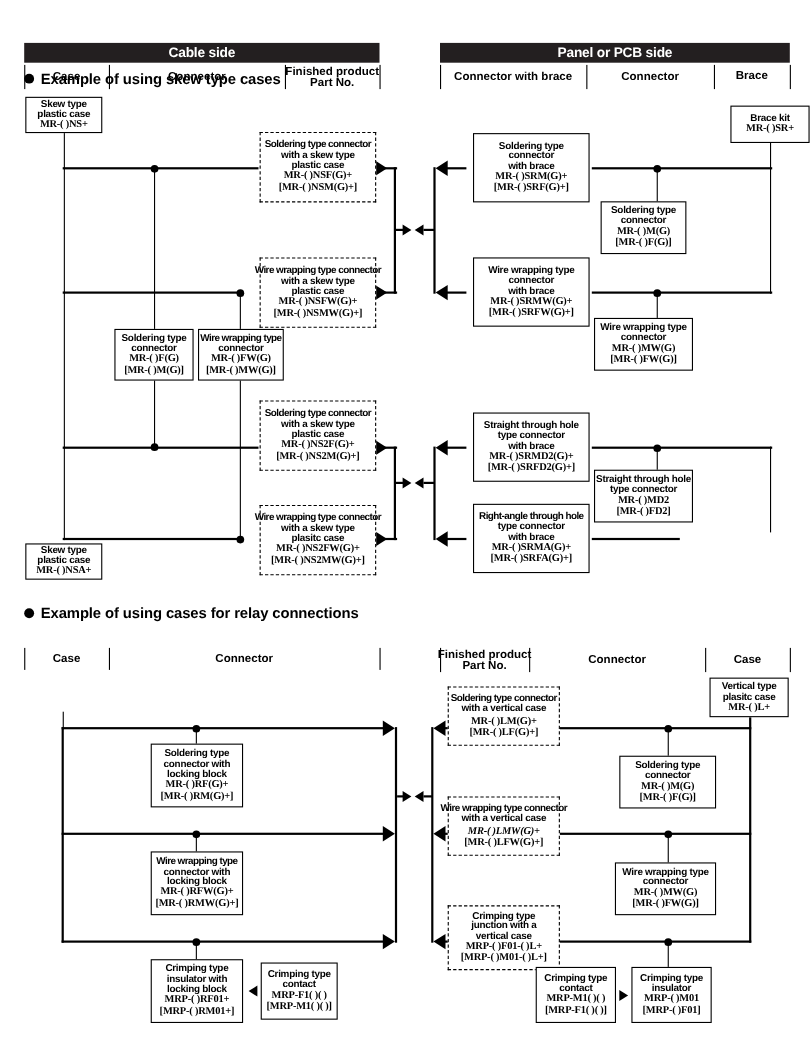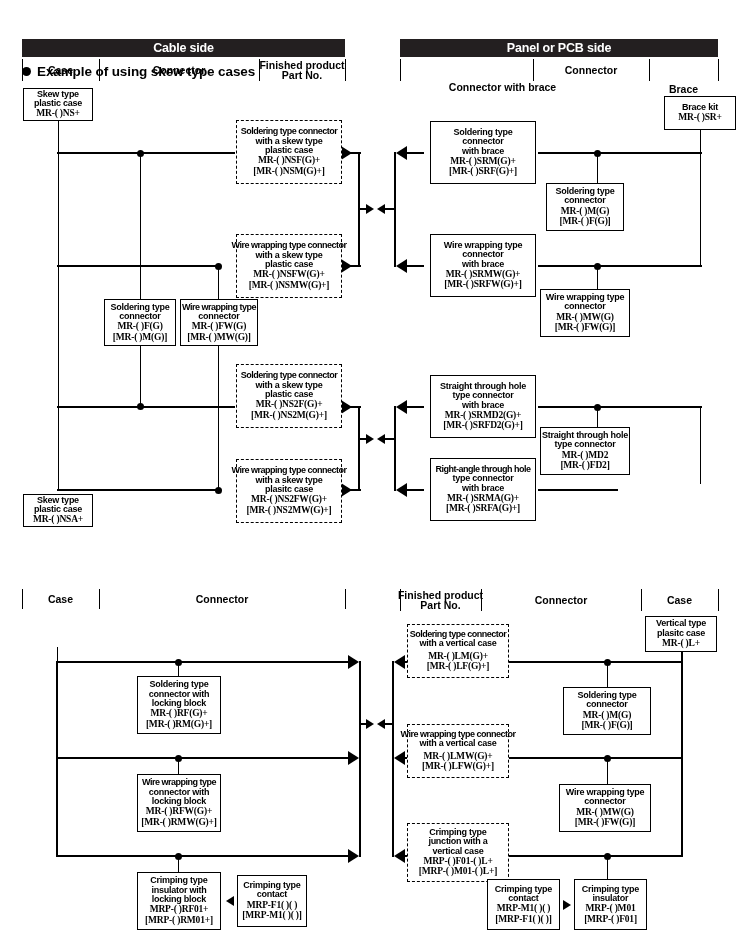--- a/index.html
+++ b/index.html
@@ -109,23 +109,23 @@
 <div class="colcell" style="left:99px;top:59px;width:160px;height:22px;">Connector</div>
 <div class="colcell two" style="left:259px;top:59px;width:86px;height:22px;flex-direction:column;">
   <span>Finished product</span>
   <span>Part No.</span>
 </div>
 
 <div class="vrule" style="left:400px;top:59px;height:22px;"></div>
 <div class="vrule" style="left:533px;top:59px;height:22px;"></div>
 <div class="vrule" style="left:649px;top:59px;height:22px;"></div>
 <div class="vrule" style="left:718px;top:59px;height:22px;"></div>
-<div class="colcell" style="left:400px;top:76px;width:133px;height:22px;margin-left:36px;">Connector with brace</div>
+<div class="colcell" style="left:400px;top:59px;width:133px;height:22px;">Connector with brace</div>
 <div class="colcell" style="left:533px;top:59px;width:116px;height:22px;">Connector</div>
-<div class="colcell" style="left:649px;top:58px;width:69px;height:22px;margin-top:20px;">Brace</div>
+<div class="colcell" style="left:649px;top:58px;width:69px;height:22px;">Brace</div>
 
 <div class="thin-v" style="left:58px;top:120px;height:33px;"></div>
 <div class="h" style="left:57px;top:152px;width:178px;"></div>
 <div class="thin-v" style="left:58px;top:152px;height:115px;"></div>
 <div class="h" style="left:57px;top:265px;width:160px;"></div>
 <div class="thin-v" style="left:58px;top:265px;height:143px;"></div>
 <div class="h" style="left:57px;top:406px;width:178px;"></div>
 <div class="thin-v" style="left:58px;top:406px;height:85px;"></div>
 <div class="h" style="left:57px;top:489px;width:160px;"></div>
 
@@ -297,20 +297,23 @@
   <div class="pn">MR-( )MD2</div>
   <div class="pn">[MR-( )FD2]</div>
 </div>
 
 <div class="bx" style="left:664px;top:96px;width:72px;height:34px;">
   <div class="t1">Brace kit</div>
   <div class="pn">MR-( )SR+</div>
 </div>
 
 
+<div class="sec-title" style="left:22px;top:550px;">
+  <span class="bullet"></span><span>Example of using cases for relay connections</span>
+</div>
 
 
 <div class="vrule" style="left:22px;top:589px;height:20px;"></div>
 <div class="vrule" style="left:99px;top:589px;height:20px;"></div>
 <div class="vrule" style="left:345px;top:589px;height:20px;"></div>
 <div class="colcell" style="left:22px;top:589px;width:77px;height:20px;">Case</div>
 <div class="colcell" style="left:99px;top:589px;width:246px;height:20px;">Connector</div>
 
 <div class="vrule" style="left:400px;top:589px;height:22px;"></div>
 <div class="vrule" style="left:481px;top:589px;height:22px;"></div>
@@ -400,21 +403,21 @@
 <div class="bx dash" style="left:407px;top:624px;width:102px;height:54px;">
   <div class="t1 w">Soldering type connector</div>
   <div class="t1">with a vertical case</div>
   <div class="pn" style="margin-top:2px;">MR-( )LM(G)+</div>
   <div class="pn">[MR-( )LF(G)+]</div>
 </div>
 
 <div class="bx dash" style="left:407px;top:724px;width:102px;height:54px;">
   <div class="t1 w">Wire wrapping type connector</div>
   <div class="t1">with a vertical case</div>
-  <div class="pn" style="margin-top:2px;">MR-( )LMW(G)+</div>
+  <div class="pn" style="margin-top:2px;font-style:italic;">MR-( )LMW(G)+</div>
   <div class="pn">[MR-( )LFW(G)+]</div>
 </div>
 
 <div class="bx dash" style="left:407px;top:823px;width:102px;height:59px;">
   <div class="t1">Crimping type</div>
   <div class="t1">junction with a</div>
   <div class="t1">vertical case</div>
   <div class="pn">MRP-( )F01-( )L+</div>
   <div class="pn">[MRP-( )M01-( )L+]</div>
 </div>

